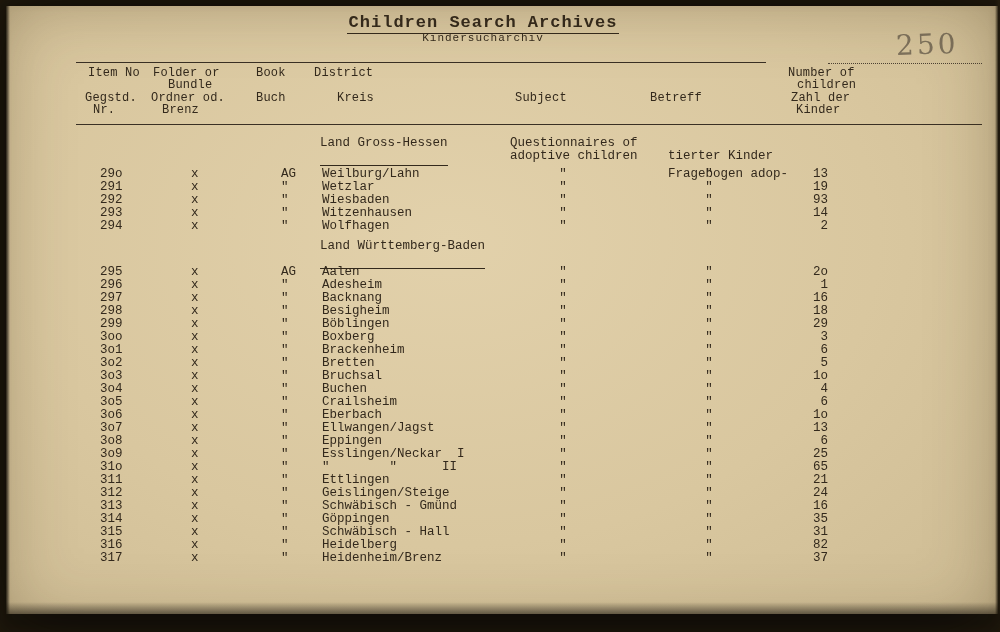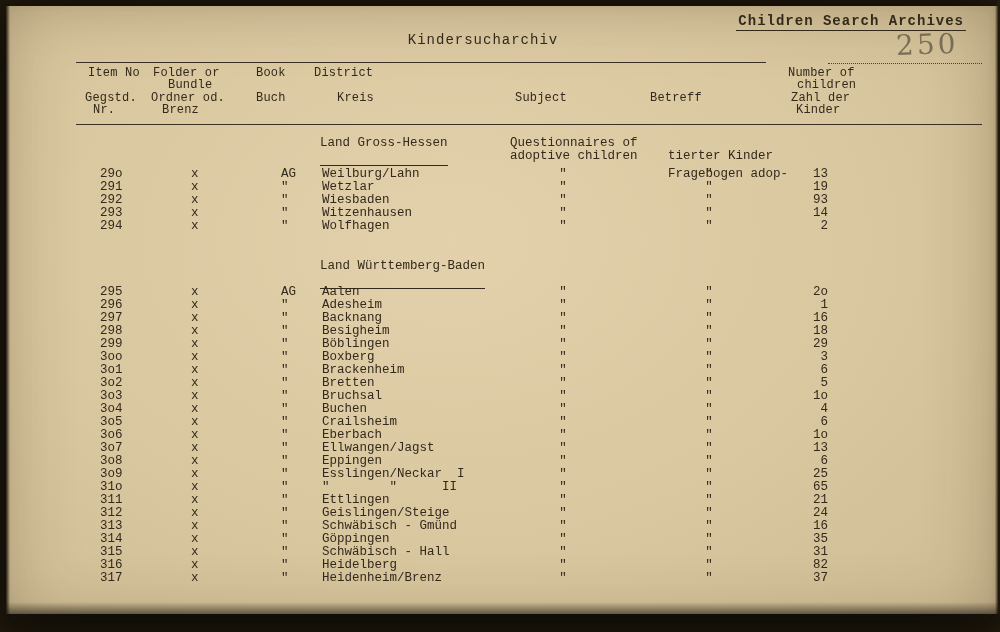--- a/index.html
+++ b/index.html
@@ -13,41 +13,41 @@
   .edge-left{position:absolute;top:0;left:0;bottom:0;width:10px;
     background:linear-gradient(90deg,#0c0a07 55%,rgba(12,10,7,0) 100%);}
   .edge-right{position:absolute;top:0;right:0;bottom:0;width:5px;
     background:linear-gradient(270deg,#17130d 30%,rgba(23,19,13,0) 100%);}
   .edge-bottom{position:absolute;left:0;right:0;bottom:0;height:18px;background:#0c0a07;}
   .edge-bottom-fade{position:absolute;left:0;right:0;bottom:18px;height:12px;
     background:linear-gradient(rgba(12,10,7,0),rgba(12,10,7,.55));}
   .vignette{position:absolute;inset:0;pointer-events:none;
     box-shadow:inset 0 0 70px rgba(70,52,22,.35), inset 0 0 12px rgba(40,30,12,.25);}
 
-  .title-wrap{position:absolute;top:13px;left:0;width:966px;text-align:right;font-size:14px;}
+  .title-wrap{position:absolute;top:13px;left:0;width:966px;text-align:center;font-size:17px;}
   .title-wrap .u{display:inline-block;border-bottom:1.4px solid #33291c;padding:0 2px 1px 2px;
     letter-spacing:1px;font-weight:bold;}
-  .subtitle-wrap{position:absolute;top:32px;left:0;width:966px;text-align:center;font-size:14px;letter-spacing:1px;}
+  .subtitle-wrap{position:absolute;top:32px;left:0;width:966px;text-align:center;font-size:11px;letter-spacing:1px;}
 
   .pagenum{position:absolute;top:28px;left:896px;font-size:28px;color:#6f6452;
     font-family:"DejaVu Serif","Liberation Serif",serif;letter-spacing:3px;
     transform:rotate(-2deg);opacity:.85;}
 
   .rule{position:absolute;border-top:1.6px solid #3a3024;height:0;}
   #rule-top{top:62px;left:76px;width:690px;}
   #rule-top-dotted{top:63px;left:828px;width:154px;border-top:1.6px dotted #4d4234;}
   #rule-mid{top:124px;left:76px;width:906px;}
 
   .thead{position:absolute;top:0;left:0;font-size:12px;}
   .thead .h{position:absolute;white-space:pre;letter-spacing:.2px;}
 
   #content{position:absolute;top:130px;left:0;right:0;font-size:12.5px;}
   .section-head{position:relative;}
   .sec-0{margin-top:6px;height:32px;}
-  .sec-1{margin-top:26px;height:27px;}
+  .sec-1{margin-top:6px;height:27px;}
   .section-head .heading{position:absolute;left:320px;top:0;border-bottom:1.3px solid #33291c;
     padding-bottom:15px;white-space:pre;}
   .note{position:absolute;white-space:pre;}
   .sn1{left:510px;top:0;}  .sn2{left:510px;top:13px;}
   .bn1{left:668px;top:0;margin-top:31px;}  .bn2{left:668px;top:13px;}
 
   .row{position:relative;height:13px;padding-left:12px;}
   .cell{position:absolute;white-space:pre;line-height:13px;}
   .c-item{left:100px;}
   .c-folder{left:191px;}

